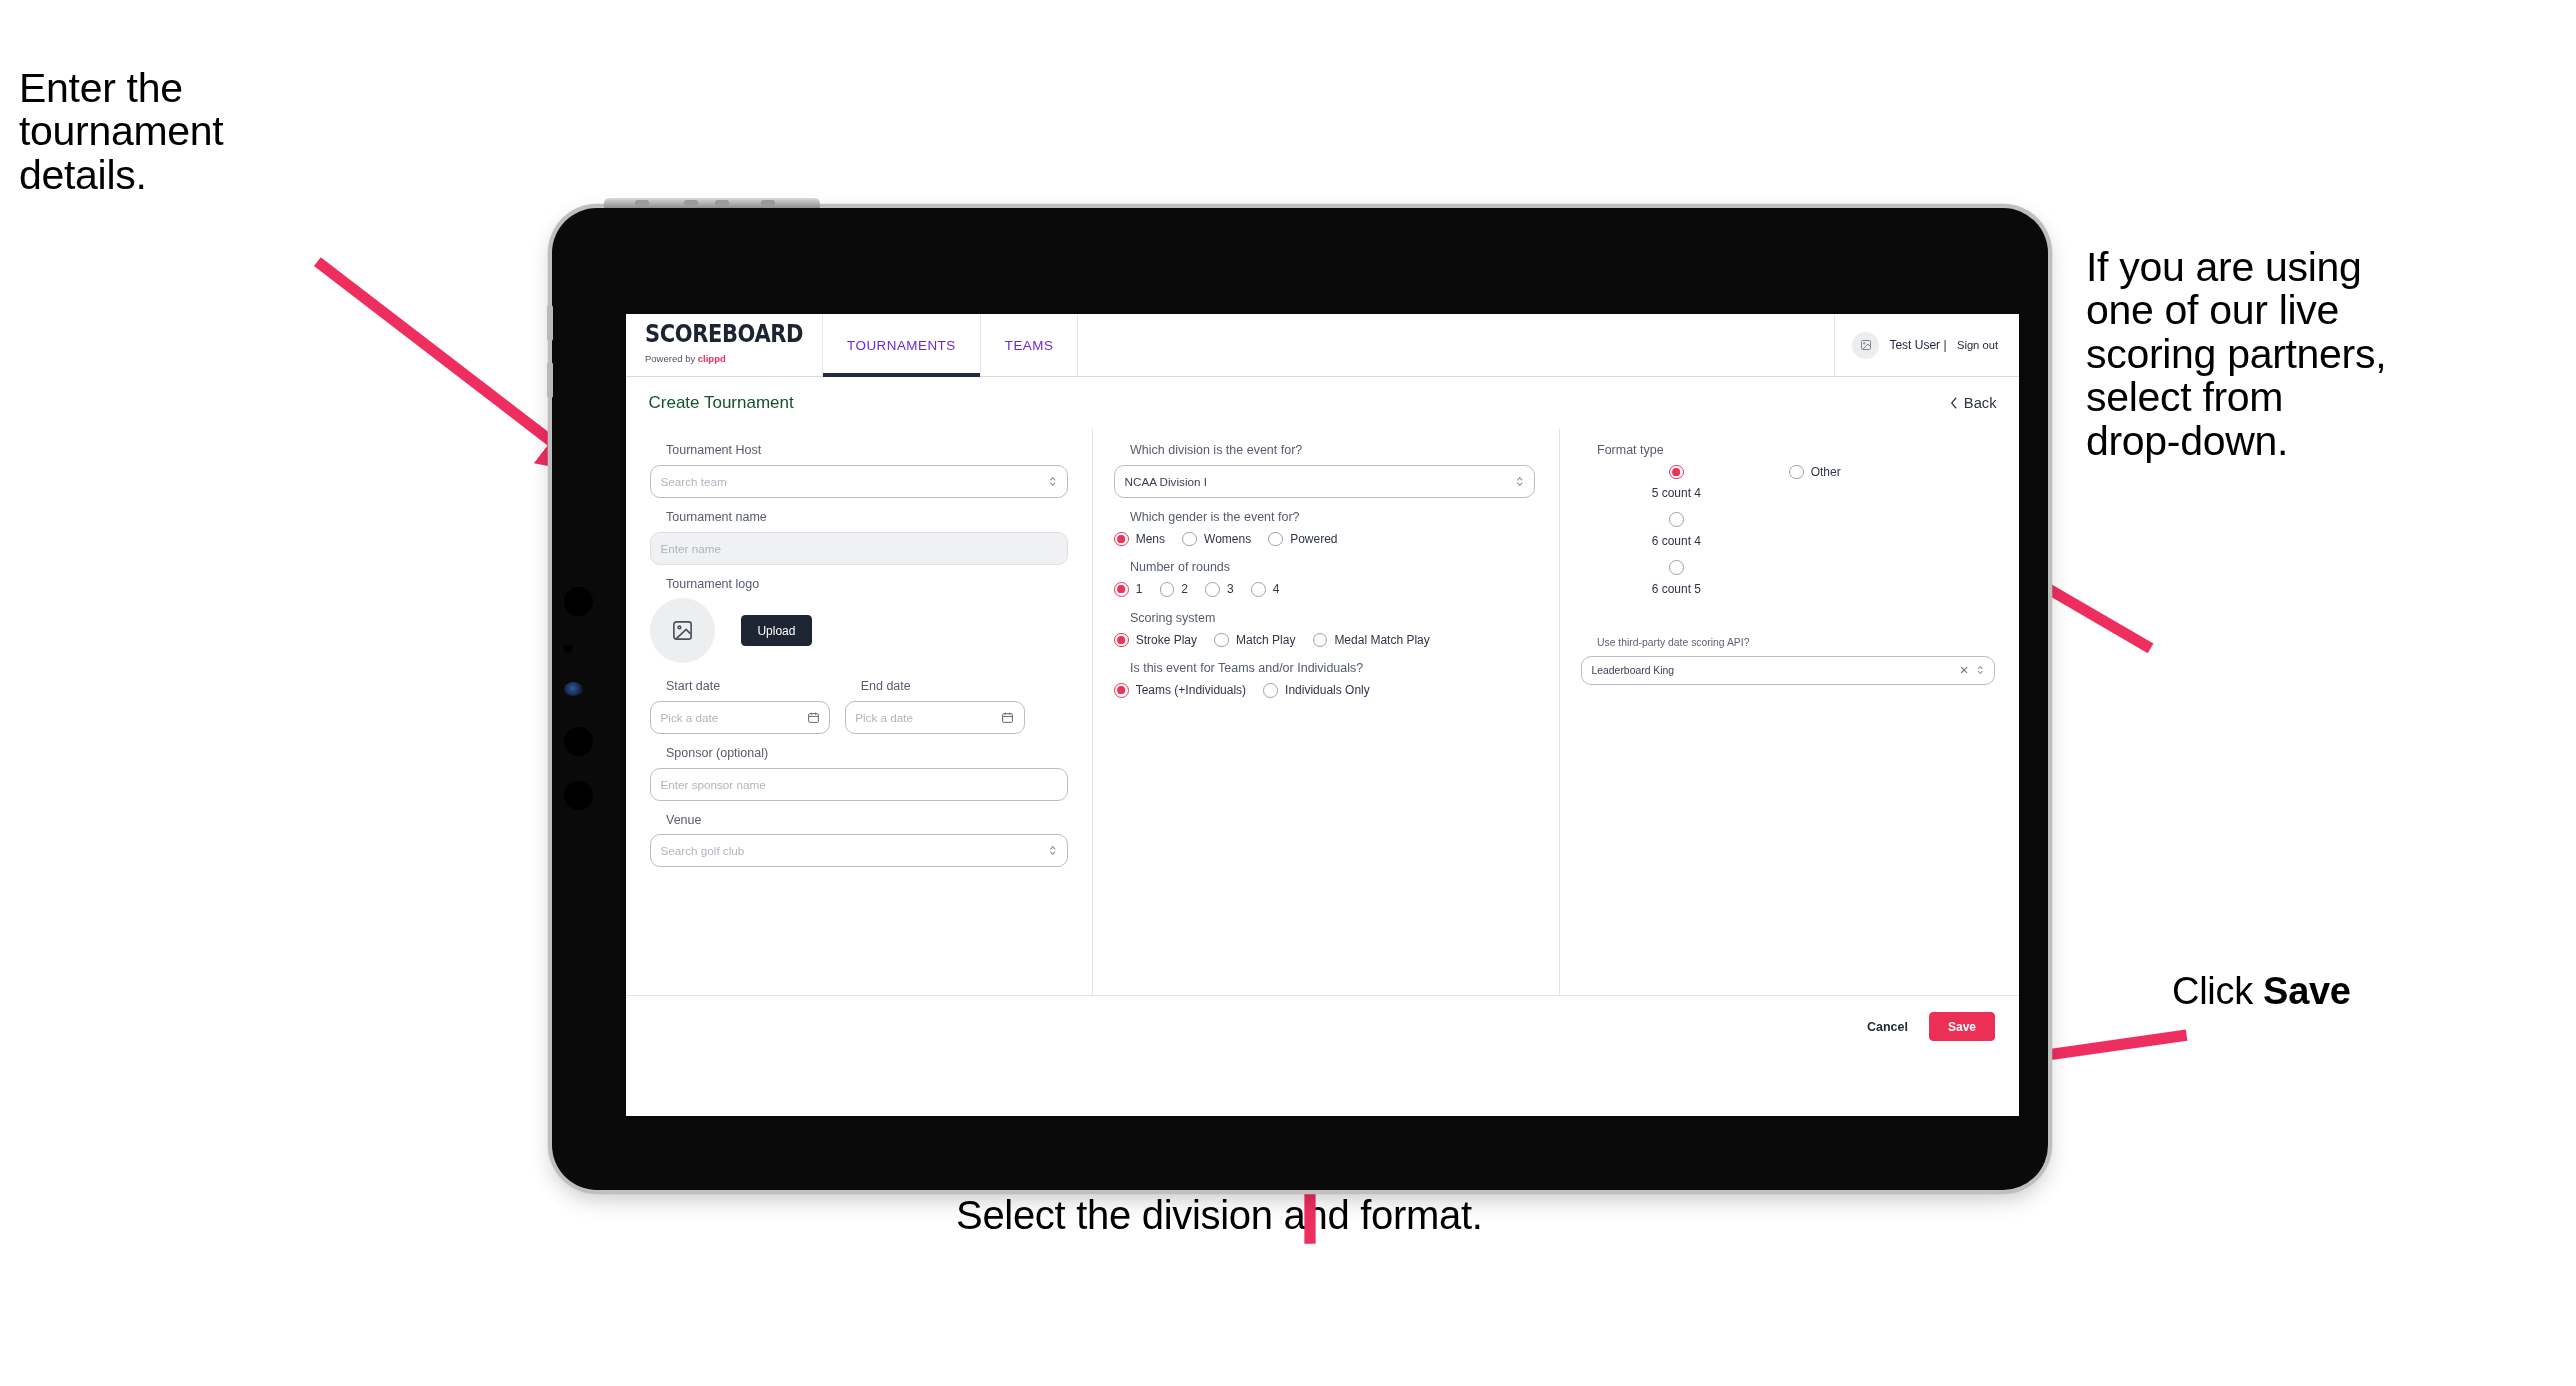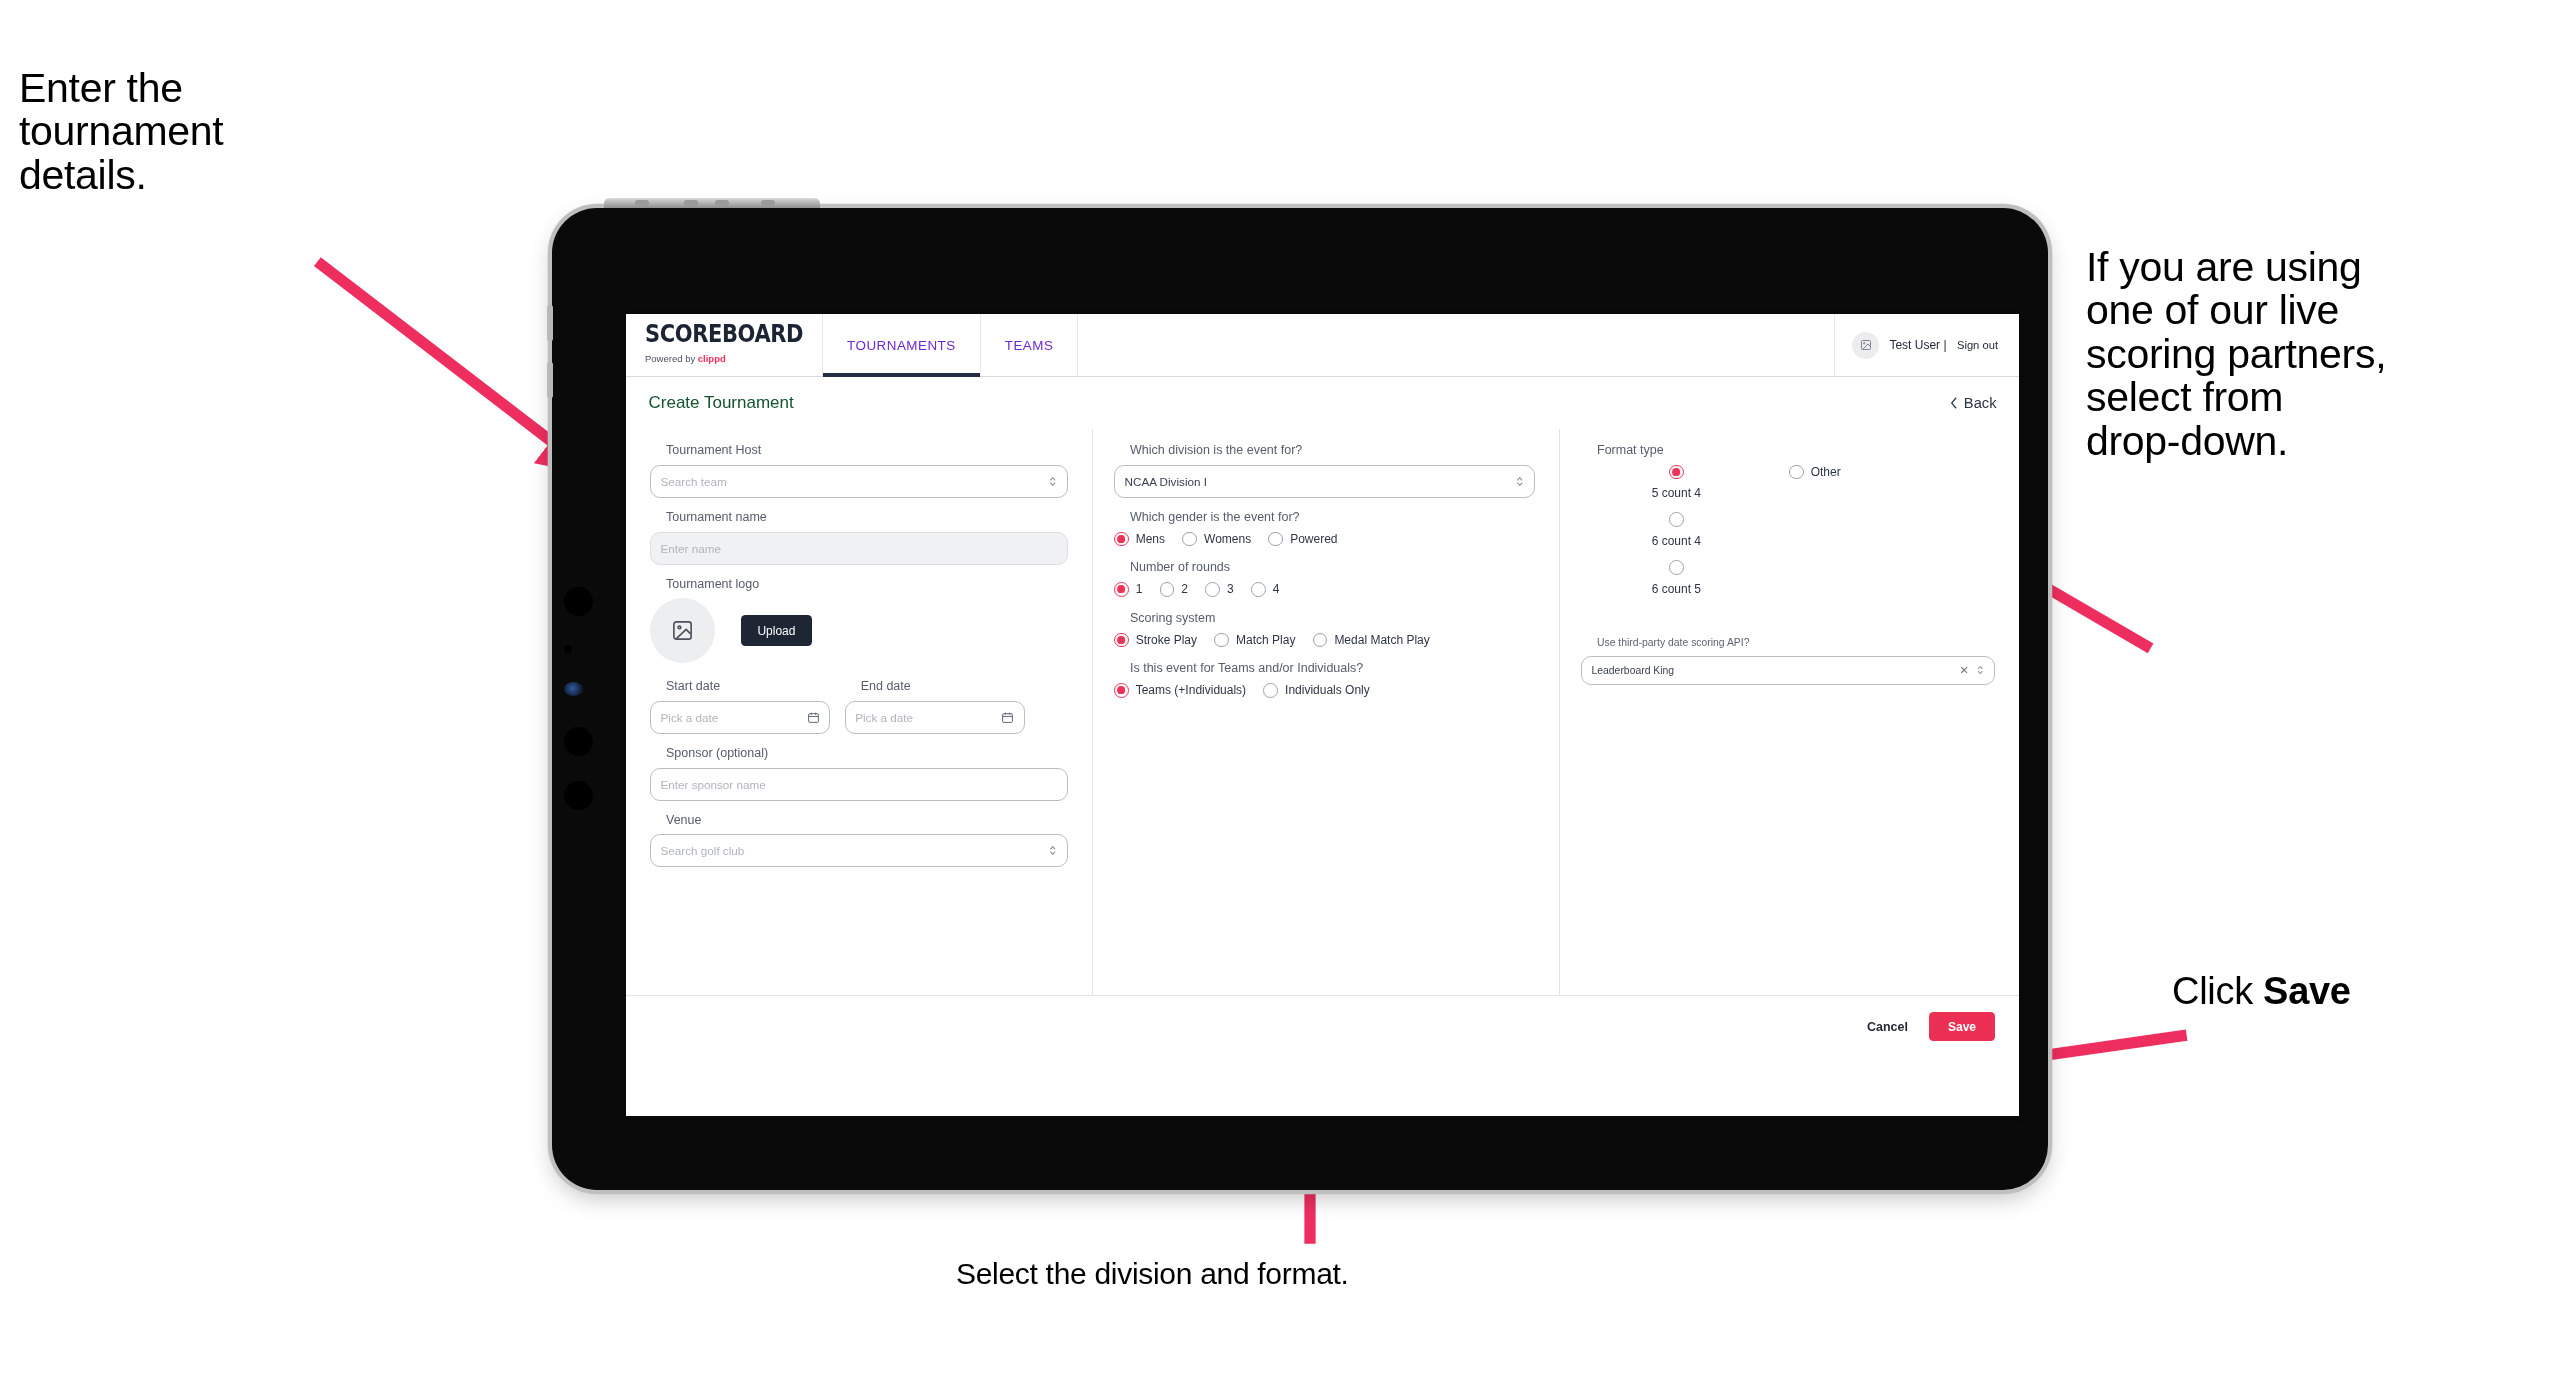--- a/index.html
+++ b/index.html
@@ -16,21 +16,21 @@
     position: absolute;
     color: #000;
     font-family: "Liberation Sans", sans-serif;
     font-size: 41px;
     line-height: 1.06;
     letter-spacing: -0.3px;
     white-space: pre-line;
   }
   #anno-left   { left: 19px;  top: 67px;  width: 363px; }
   #anno-right  { left: 2086px; top: 246px; width: 467px; }
-  #anno-bottom { left: 956px; top: 1258px; font-size: 30px; white-space: nowrap; }
+  #anno-bottom { left: 956px; top: 1194px; font-size: 40px; white-space: nowrap; }
   #anno-save   { left: 2172px; top: 971px; font-size: 38px; white-space: nowrap; }
   #anno-save b { font-weight: 700; }
 
   .arrow { position: absolute; pointer-events: none; }
 
   
   .tablet {
     position: absolute;
     left: 552px; top: 208px;
     width: 1496px; height: 982px;

